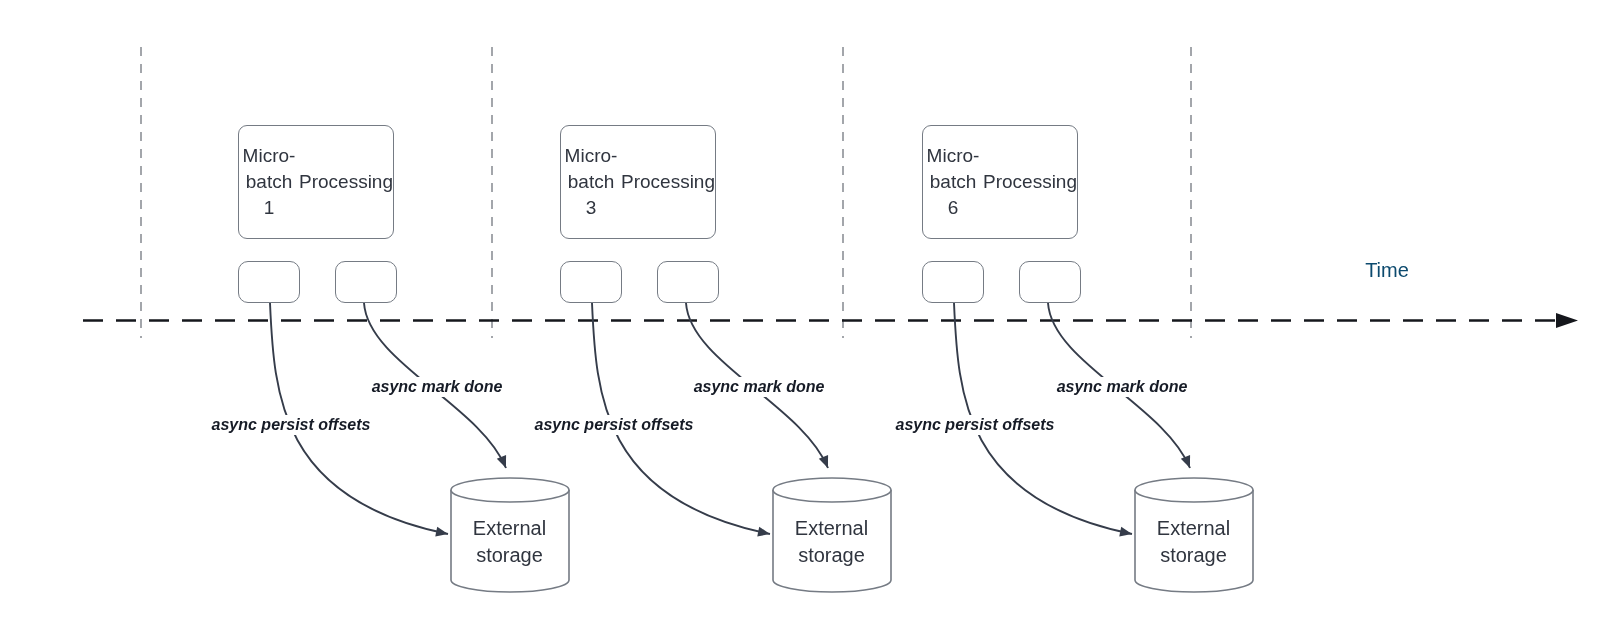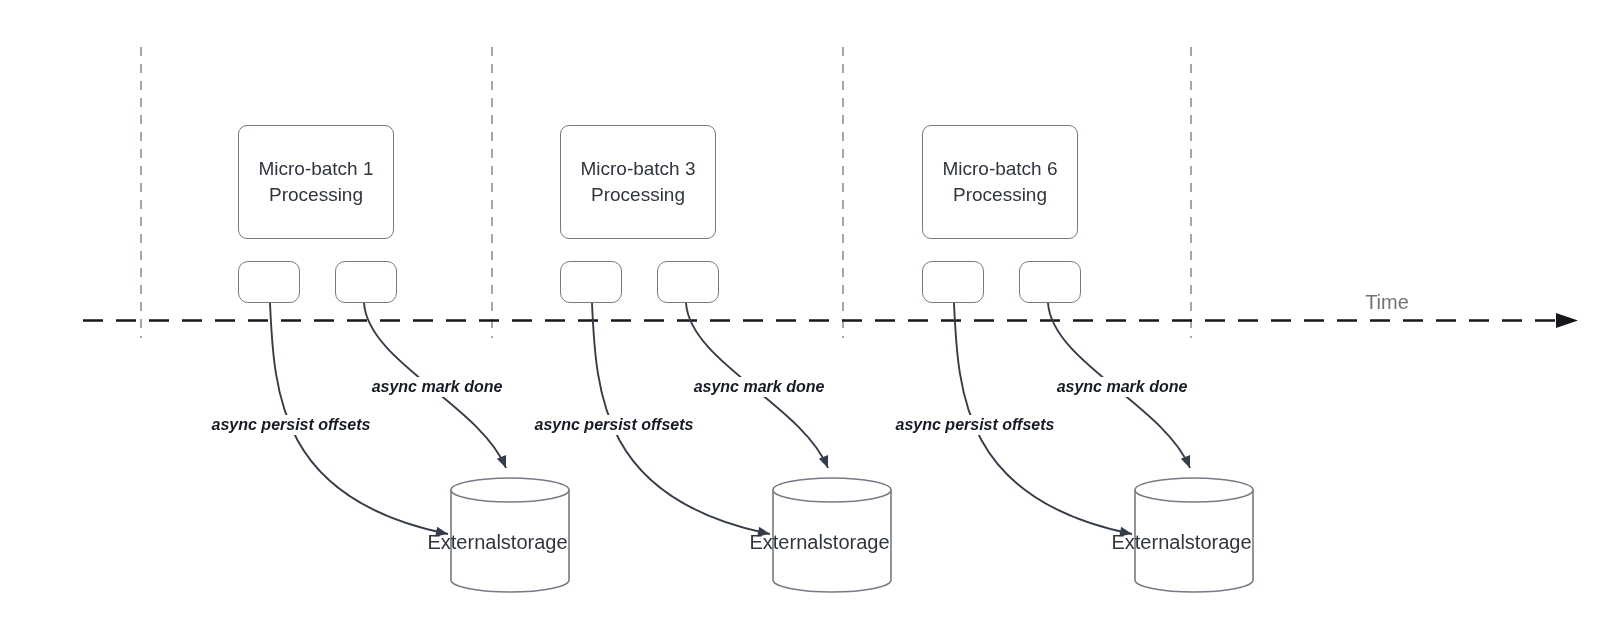--- a/index.html
+++ b/index.html
@@ -12,21 +12,21 @@
     overflow: hidden;
   }
   .layer { position: absolute; left: 0; top: 0; }
 
   .node {
     position: absolute;
     box-sizing: border-box;
     background: #ffffff;
     border: 1.6px solid #757b84;
     display: flex;
-    flex-direction: column;
+    flex-direction: row;
     align-items: center;
     justify-content: center;
     text-align: center;
   }
   .batch {
     top: 125px;
     width: 156px;
     height: 114px;
     border-radius: 9px;
     font-size: 19px;
@@ -38,46 +38,46 @@
     width: 62px;
     height: 42px;
     border-radius: 10px;
   }
   .storage-label {
     position: absolute;
     top: 492px;
     width: 93px;
     height: 100px;
     display: flex;
-    flex-direction: row;
+    flex-direction: column;
     align-items: center;
     justify-content: center;
     text-align: center;
     font-size: 20px;
     line-height: 27px;
     color: #30353f;
+    margin-left: 12px;
   }
   .flow-label {
     position: absolute;
     transform: translate(-50%, -50%);
     background: #ffffff;
     padding: 1px 3px;
     font-size: 16px;
     font-weight: 700;
     white-space: nowrap;
     color: #161b26;
     font-style: italic;
   }
   .time-label {
     position: absolute;
     transform: translate(-50%, -50%);
     font-size: 20px;
-    color: #737373;
+    color: #0c4a6e;
     white-space: nowrap;
-    margin-top: 32px;
   }
 </style>
 </head>
 <body>
 
 <div class="canvas">
 
   <svg class="layer" width="1600" height="642" viewBox="0 0 1600 642">
     <defs>
       <marker id="ah" viewBox="0 0 14 12" refX="13" refY="6" markerWidth="14" markerHeight="12" orient="auto" markerUnits="userSpaceOnUse">

